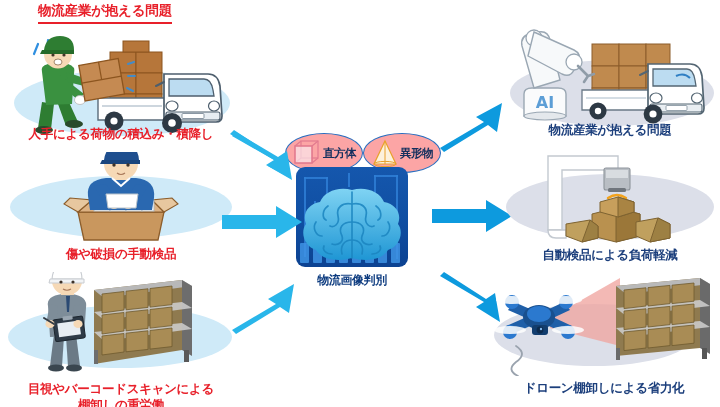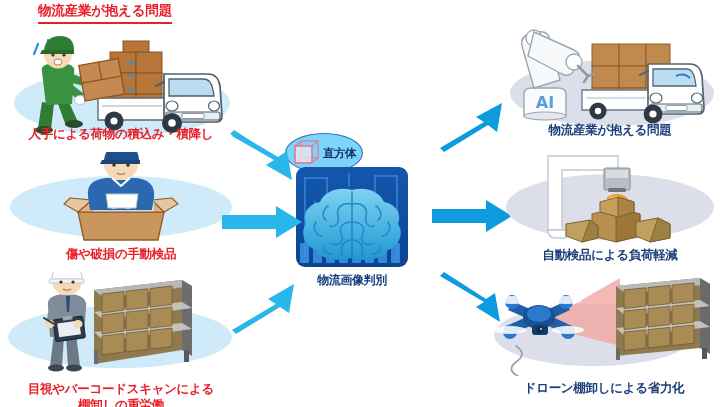--- a/index.html
+++ b/index.html
@@ -81,21 +81,21 @@
   .trace.pad { background: #3e93e4; border-radius: 1px; }
 
   #brain {
     position: absolute;
     left: 298px; top: 188px;
     width: 108px; height: 74px;
   }
 
   .bubble {
     position: absolute;
-    background: #7dd3fc;
+    background: #fca5a5;
     border: 1.6px solid #2a6fc0;
     border-radius: 50%;
     display: flex; align-items: center; justify-content: center;
     gap: 1px;
   }
   .bubble-label {
     font-size: 11.5px;
     font-weight: bold;
     color: #14305e;
     letter-spacing: -0.5px;
@@ -364,20 +364,32 @@
       </g>
       <g fill="none" stroke="#e27b8f" stroke-width="1.1">
         <rect x="3" y="8" width="17" height="17"></rect>
       </g>
     </svg>
     <span class="bubble-label">直方体</span>
   </div>
   <div class="bubble-dot" style="left:313px; top:168px; width:17px; height:11px;"></div>
   <div class="bubble-dot" style="left:318px; top:178px; width:8px; height:6px;"></div>
 
+  <div class="bubble" style="left:363px; top:133px; width:78px; height:40px;">
+    <svg width="28" height="30" viewBox="0 0 28 30">
+      <g fill="#fdf1dc" stroke="#e9a02c" stroke-width="1.2">
+        <path d="M14 3 L25 26 L3 26 Z"></path>
+      </g>
+      <g fill="none" stroke="#e9a02c" stroke-width="1">
+        <path d="M14 3 L14 26"></path>
+        <ellipse cx="14" cy="26" rx="11" ry="2.6"></ellipse>
+      </g>
+    </svg>
+    <span class="bubble-label">異形物</span>
+  </div>
   <div class="bubble-dot" style="left:358px; top:168px; width:16px; height:10px;"></div>
   <div class="bubble-dot" style="left:352px; top:177px; width:8px; height:6px;"></div>
 
   <div id="ai-chip">
 
     <div class="trace" style="left:8px;  top:10px; width:2px;  height:80px;"></div>
     <div class="trace" style="left:8px;  top:10px; width:24px; height:2px;"></div>
     <div class="trace" style="left:30px; top:10px; width:2px;  height:18px;"></div>
     <div class="trace" style="left:18px; top:34px; width:2px;  height:40px;"></div>
     <div class="trace" style="left:18px; top:74px; width:26px; height:2px;"></div>

